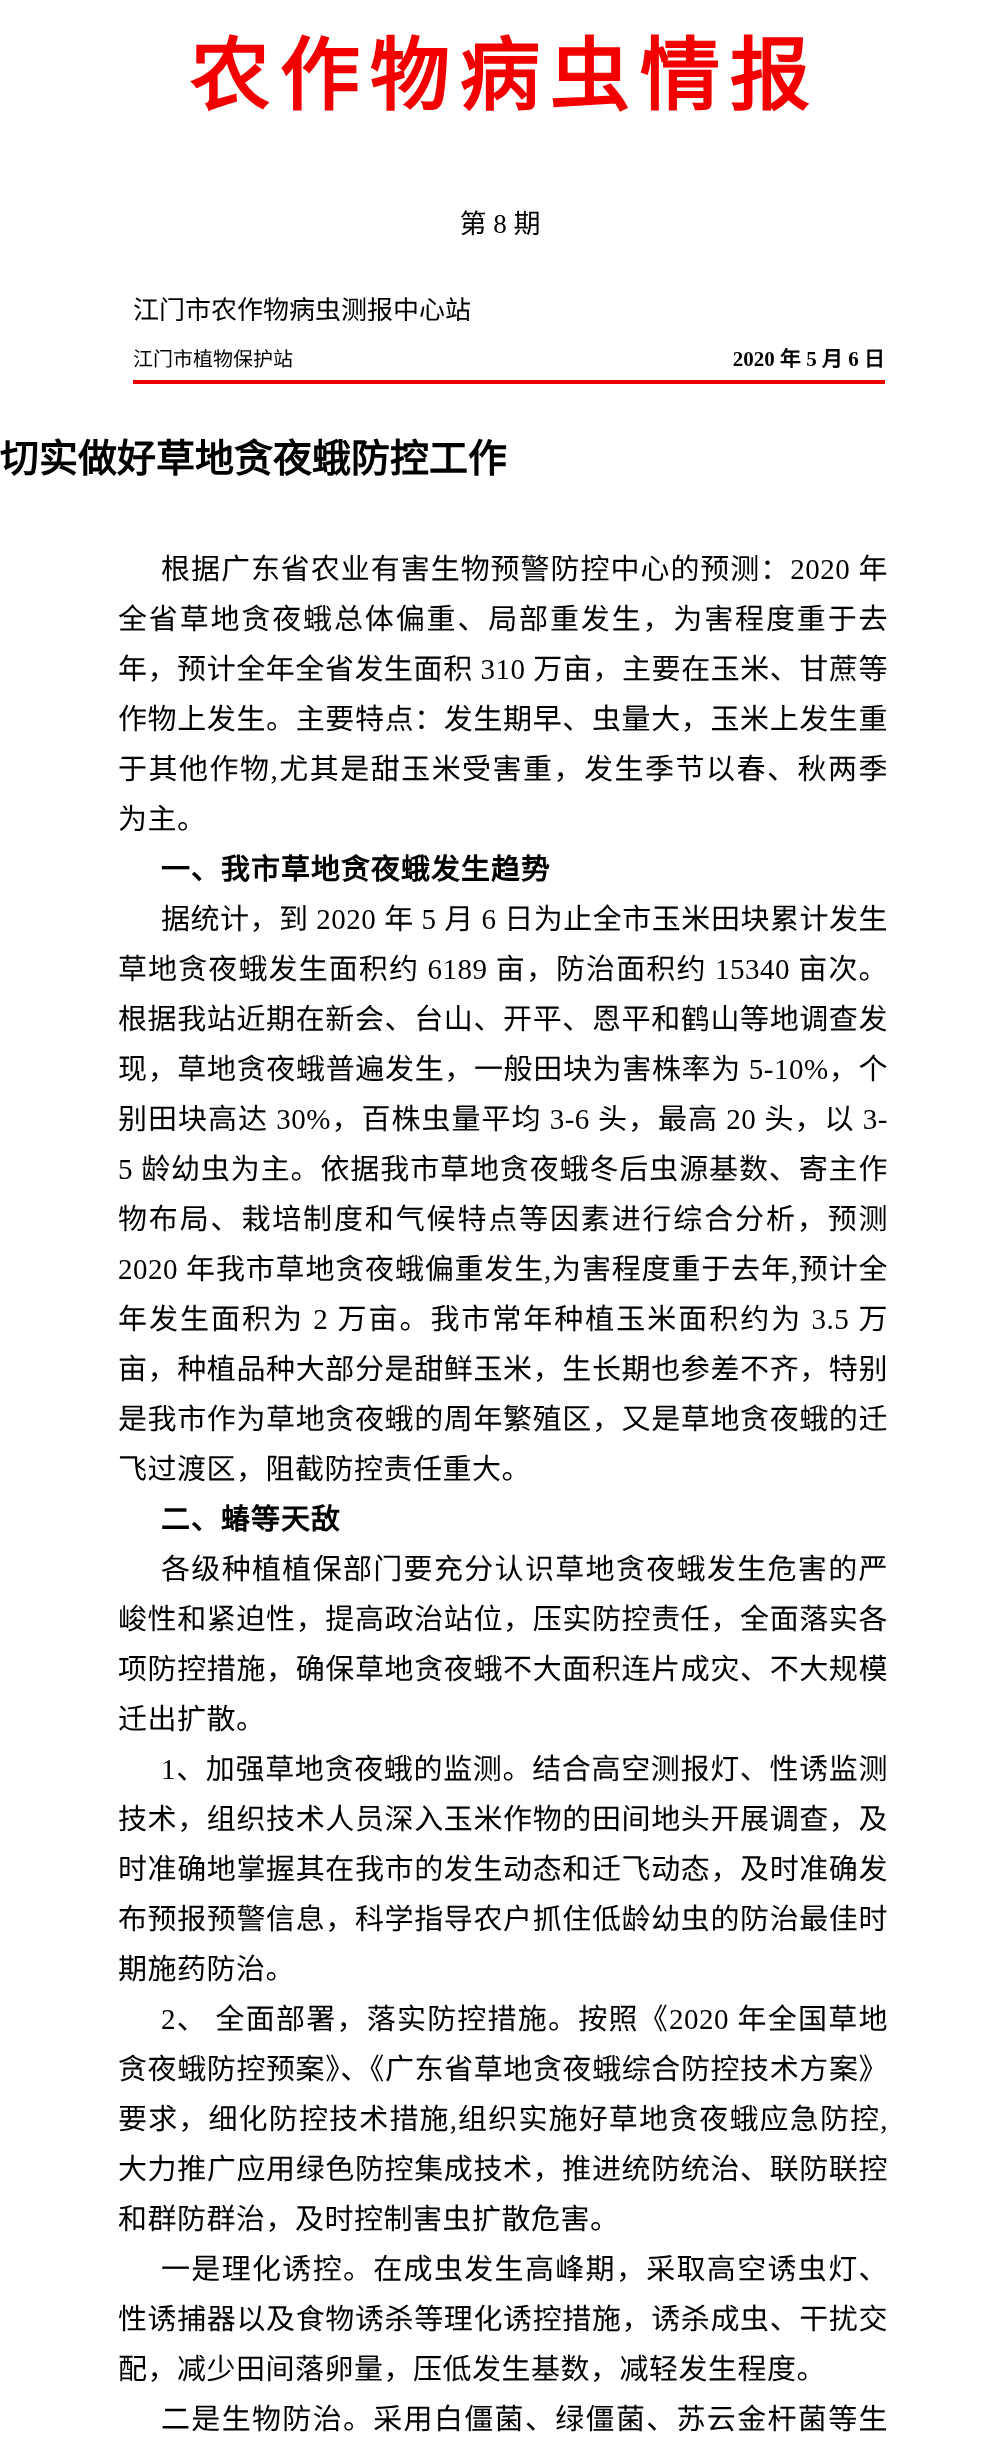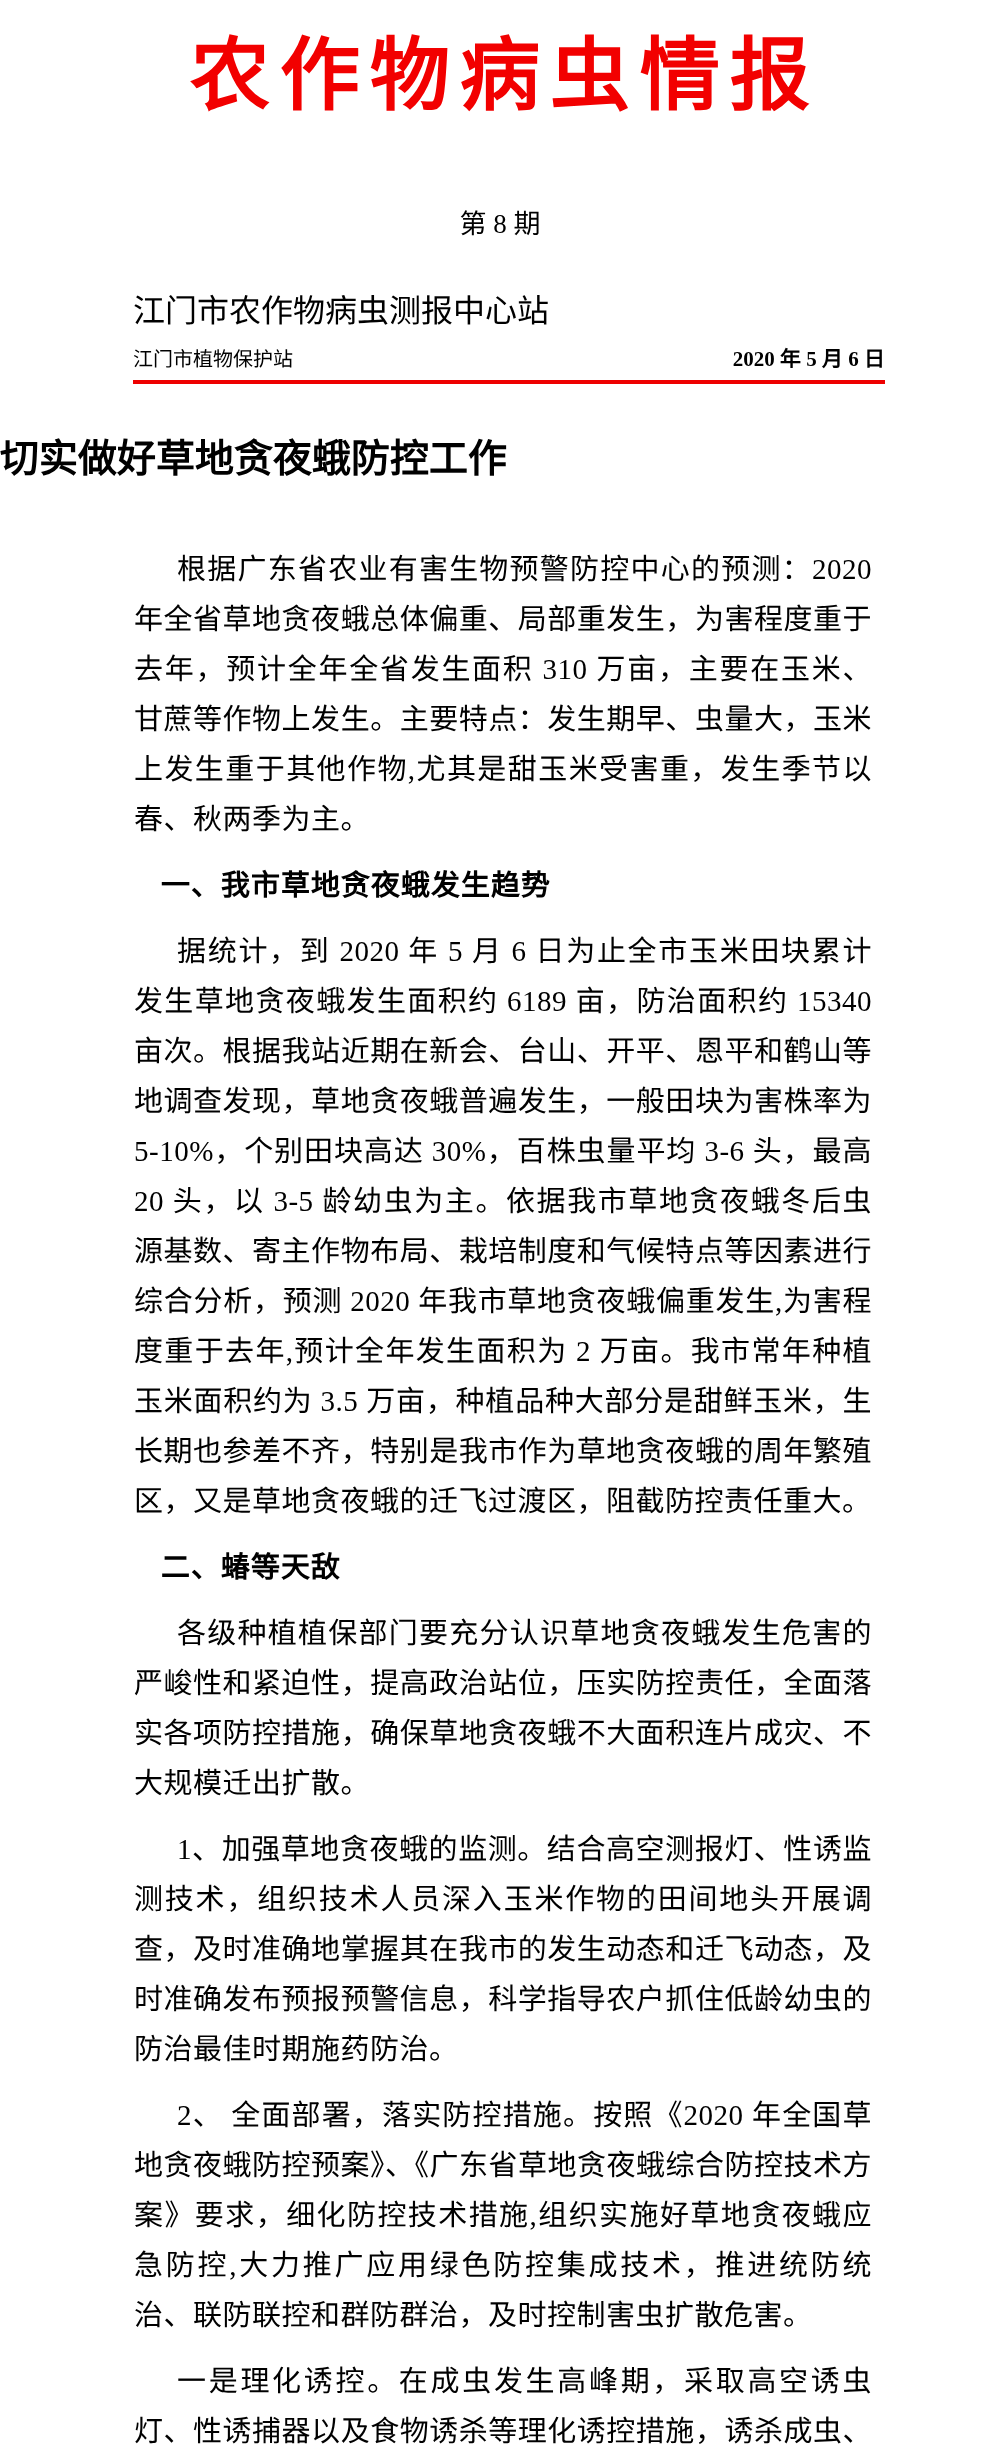--- a/index.html
+++ b/index.html
@@ -29,21 +29,21 @@
     margin-top:86px;
     text-align:center;
     font-size:27px;
     line-height:32px;
   }
   
   .header-block{
     margin:56px 115px 0 133px;
   }
   .org-line1{
-    font-size:32px;
+    font-size:26px;
     line-height:30px;
   }
   .org-row{
     margin-top:18px;
     display:flex;
     justify-content:space-between;
     align-items:baseline;
   }
   .org-line2{
     font-size:20px;
@@ -71,21 +71,21 @@
   
   .content-body{
     margin:62px 112px 0 118px;
     font-size:29px;
     line-height:50px;
     letter-spacing:0.5px;
     text-align:justify;
     text-justify:inter-character;
   }
   .para{
-    margin:16px;
+    margin:0;
     text-indent:43px;
   }
   .hd{
     margin:0;
     text-indent:43px;
     font-weight:700;
     font-family:"Liberation Sans","DejaVu Sans",sans-serif;
     letter-spacing:1px;
   }
   .fallback-bold{
@@ -122,19 +122,19 @@
     <p class="para">据统计，到 2020 年 5 月 6 日为止全市玉米田块累计发生草地贪夜蛾发生面积约 6189 亩，防治面积约 15340 亩次。根据我站近期在新会、台山、开平、恩平和鹤山等地调查发现，草地贪夜蛾普遍发生，一般田块为害株率为 5-10%，个别田块高达 30%，百株虫量平均 3-6 头，最高 20 头，以 3-5 龄幼虫为主。依据我市草地贪夜蛾冬后虫源基数、寄主作物布局、栽培制度和气候特点等因素进行综合分析，预测 2020 年我市草地贪夜蛾偏重发生,为害程度重于去年,预计全年发生面积为 2 万亩。我市常年种植玉米面积约为 3.5 万亩，种植品种大部分是甜鲜玉米，生长期也参差不齐，特别是我市作为草地贪夜蛾的周年繁殖区，又是草地贪夜蛾的迁飞过渡区，阻截防控责任重大。</p>
 
     <p class="hd">二、蝽等天敌</p>
 
     <p class="para">各级种植植保部门要充分认识草地贪夜蛾发生危害的严峻性和紧迫性，提高政治站位，压实防控责任，全面落实各项防控措施，确保草地贪夜蛾不大面积连片成灾、不大规模迁出扩散。</p>
 
     <p class="para">1、加强草地贪夜蛾的监测。结合高空测报灯、性诱监测技术，组织技术人员深入玉米作物的田间地头开展调查，及时准确地掌握其在我市的发生动态和迁飞动态，及时准确发布预报预警信息，科学指导农户抓住低龄幼虫的防治最佳时期施药防治。</p>
 
     <p class="para">2、 全面部署，落实防控措施。按照《2020 年全国草地贪夜蛾防控预案》、《广东省草地贪夜蛾综合防控技术方案》要求，细化防控技术措施,组织实施好草地贪夜蛾应急防控,大力推广应用绿色防控集成技术，推进统防统治、联防联控和群防群治，及时控制害虫扩散危害。</p>
 
-    <p class="para">一是理化诱控。在成虫发生高峰期，采取高空诱虫灯、性诱捕器以及食物诱杀等理化诱控措施，诱杀成虫、干扰交配，减少田间落卵量，寄主作物布局，减轻危害损失。</p>
+    <p class="para">一是理化诱控。在成虫发生高峰期，采取高空诱虫灯、性诱捕器以及食物诱杀等理化诱控措施，诱杀成虫、干扰交配，减少田间落卵量，压低发生基数，减轻发生程度。</p>
 
     <p class="para"><span>二是生物防治。采用白僵菌、绿僵菌、苏云金杆菌等生物制剂早期预防幼虫，保护夜蛾黑小峰、螟黄赤眼蜂、</span><span class="fallback-bold">蠋</span><span>蝽等天敌，采取结构调整等生态调控措施,减轻发生程度,减少化学农药使用,促进可持续治理。</span></p>
 
   </div>
 
 </div>
 
 </body></html>

